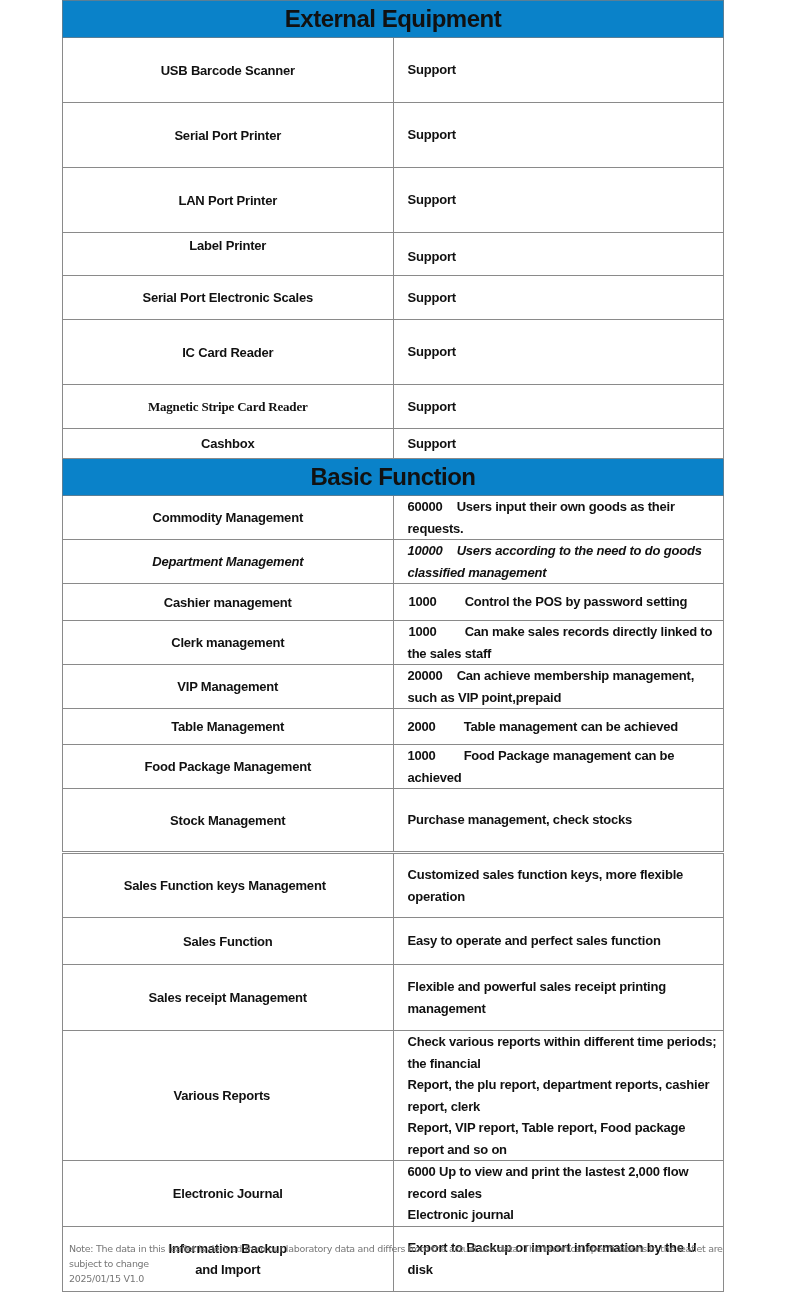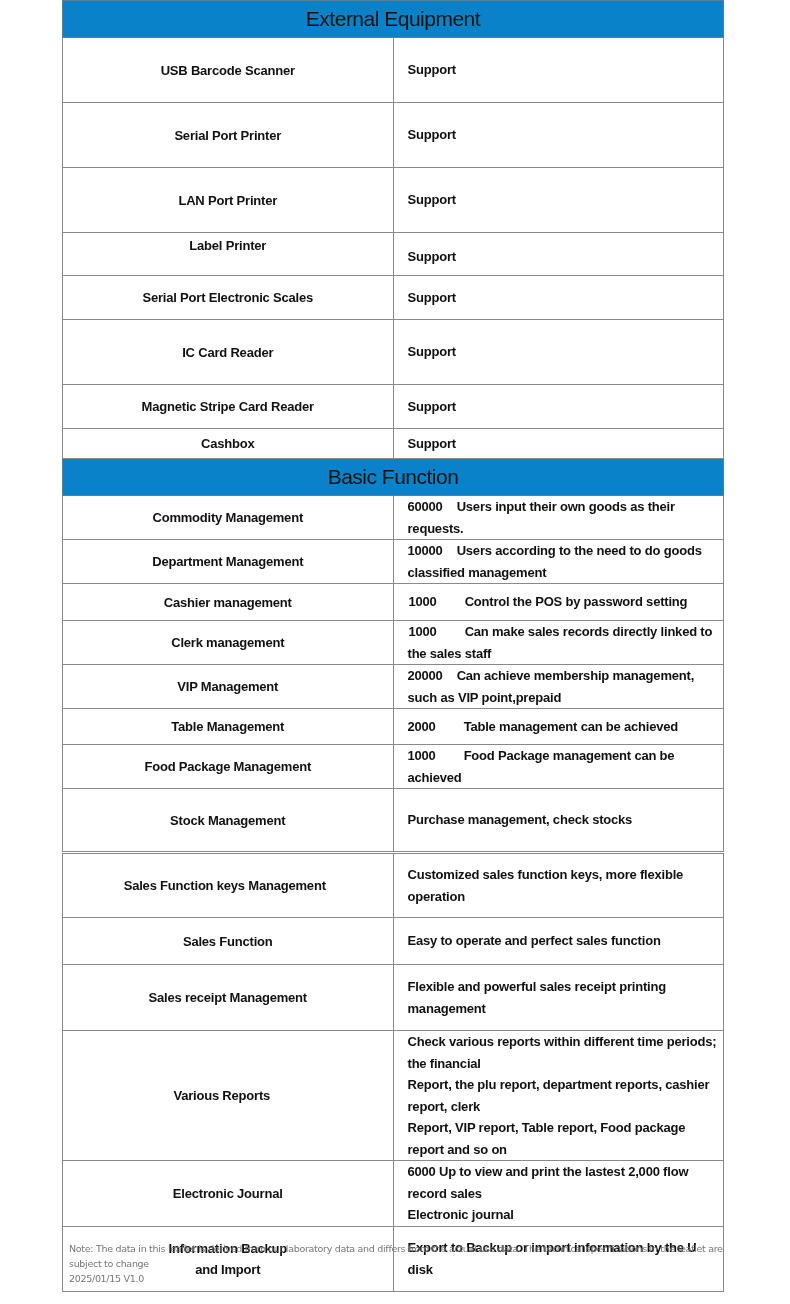--- a/index.html
+++ b/index.html
@@ -2,21 +2,21 @@
 <html><head>
   <meta charset="utf-8">
   <style>
     html, body { margin: 0; padding: 0; background: #ffffff; }
     body { width: 790px; height: 1304px; position: relative; font-family: "Liberation Sans", sans-serif; color: #111; }
     .sheet { position: absolute; left: 62px; top: 0; width: 662px; }
     table { border-collapse: collapse; width: 662px; table-layout: fixed; }
     td { border: 1px solid #8a8a8a; font-size: 13px; font-weight: bold; padding: 0; vertical-align: middle; letter-spacing: -0.2px; }
     td.lbl { width: 184px; text-align: center; line-height: 21px; padding: 4px 2px; }
     td.val { text-align: left; padding-left: 14px; line-height: 21.5px; }
-    .hdr td { background: #0a82c9; color: #111; text-align: center; font-size: 21px; font-weight: normal; border-color: #5a7f96; letter-spacing: -0.5px; }
+    .hdr td { background: #0a82c9; color: #111; text-align: center; font-size: 24px; font-weight: bold; border-color: #5a7f96; letter-spacing: -0.5px; }
     .num { display: inline-block; margin-right: 28px; }
     .num.w5 { margin-right: 14px; }
     .dbl td { border-top: 3px double #8a8a8a; }
     .note { position: absolute; left: 69px; top: 1241px; width: 660px; font-size: 9.5px; color: #777; line-height: 15px; font-family: "DejaVu Sans", sans-serif; letter-spacing: -0.3px; }
   </style>
 </head>
 <body>
 
 <div class="sheet">
   <table>
@@ -42,36 +42,36 @@
     </tr>
     <tr style="height:44px;">
       <td class="lbl" style="padding:0 18px;">Serial Port Electronic Scales</td>
       <td class="val">Support</td>
     </tr>
     <tr style="height:65px;">
       <td class="lbl">IC Card Reader</td>
       <td class="val">Support</td>
     </tr>
     <tr style="height:44px;">
-      <td class="lbl" style="padding:0 0;">Magnetic Stripe Card Reader</td>
+      <td class="lbl" style="padding:0 0;font-family:Liberation Serif, serif;">Magnetic Stripe Card Reader</td>
       <td class="val">Support</td>
     </tr>
     <tr style="height:28px;margin-top:32px;">
       <td class="lbl">Cashbox</td>
       <td class="val">Support</td>
     </tr>
 
     <tr class="hdr" style="height:37px;">
       <td colspan="2">Basic Function</td>
     </tr>
     <tr style="height:37px;">
       <td class="lbl">Commodity Management</td>
       <td class="val"><span class="num w5">60000</span><span>Users input their own goods as their requests.</span></td>
     </tr>
-    <tr style="height:36px;">
+    <tr style="height:36px;font-style:italic;">
       <td class="lbl">Department Management</td>
       <td class="val"><span class="num w5">10000</span><span>Users according to the need to do goods classified management</span></td>
     </tr>
     <tr style="height:37px;">
       <td class="lbl">Cashier management</td>
       <td class="val"><span class="num" style="margin-left:1px;">1000</span><span>Control the POS by password setting</span></td>
     </tr>
     <tr style="height:36px;">
       <td class="lbl">Clerk management</td>
       <td class="val"><span class="num" style="margin-left:1px;">1000</span><span>Can make sales records directly linked to the sales staff</span></td>

